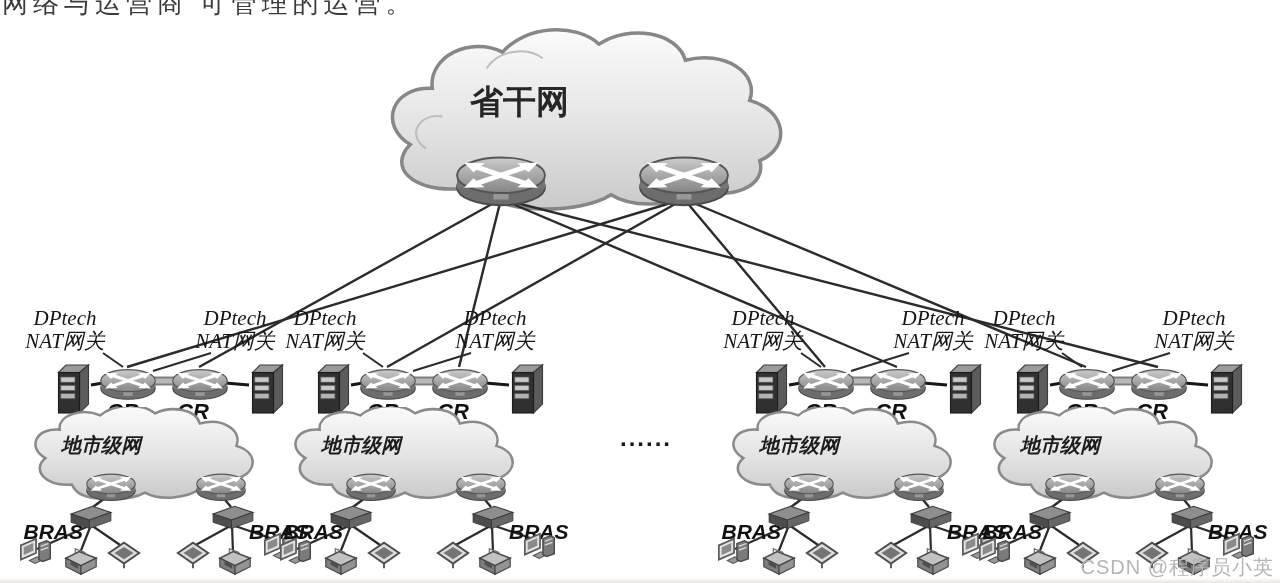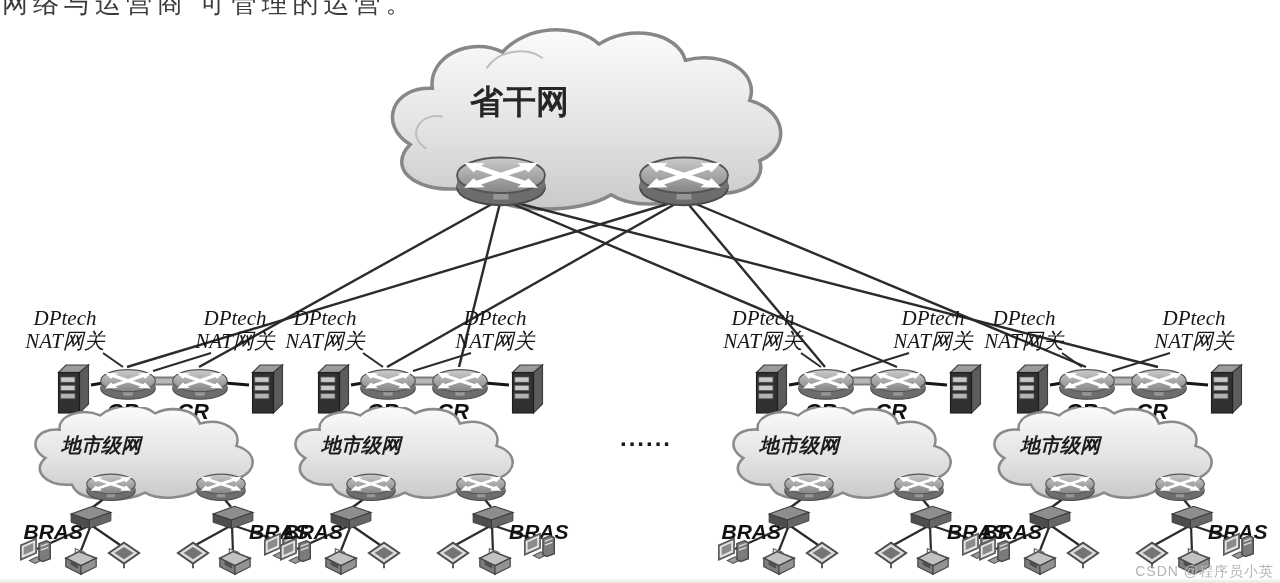--- a/index.html
+++ b/index.html
@@ -47,21 +47,21 @@
     font-family:"Liberation Sans",sans-serif;margin-top:48px;}
   .bras-l-left{left:0;width:80px;text-align:right;}
   .bras-l-right{left:246px;width:80px;text-align:left;}
   .switch{position:absolute;width:46px;height:30px;}
   .switch-left{left:65px;top:197px;}
   .switch-right{left:207px;top:197px;}
   .dev{position:absolute;width:38px;height:38px;}
   
   #separator-dots{left:606px;top:424px;width:80px;text-align:center;
     font-size:24px;font-weight:bold;letter-spacing:2px;color:#171717;}
-  #watermark{right:6px;bottom:2px;font-size:14px;color:#b5b5b5;letter-spacing:1px;}
+  #watermark{right:6px;bottom:2px;font-size:20px;color:#b5b5b5;letter-spacing:1px;}
   #bottom-shade{left:0;bottom:0;width:1280px;height:5px;
     background:linear-gradient(#ffffff,#e7e5e2);}
 </style>
 </head>
 <body>
 
 <svg width="0" height="0" style="position:absolute" aria-hidden="true">
   <defs>
     <linearGradient id="gCloud" x1="0" y1="0" x2="0" y2="1">
       <stop offset="0" stop-color="#fbfbfb"></stop>

